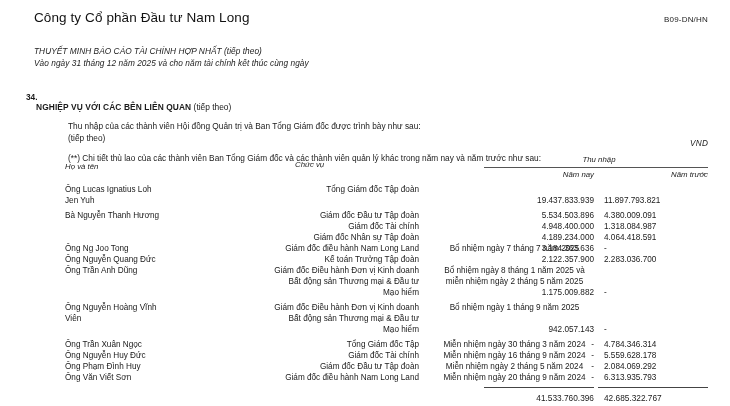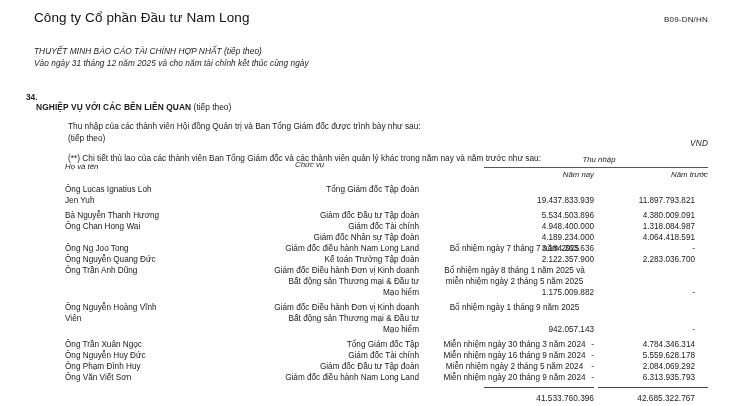--- a/index.html
+++ b/index.html
@@ -53,21 +53,21 @@
 
   .rows { position: relative; }
   .r { position: relative; height: 11px; }
   .c-name { position: absolute; left: 31px;  top: 0; width: 165px; font-size: 8.2px; white-space: nowrap; }
   .c-role { position: absolute; left: 120px; width: 265px; top: 0; text-align: right;
             font-size: 8.2px; white-space: nowrap; }
   .c-note { position: absolute; left: 393px; width: 175px; top: 0; text-align: center;
             font-size: 8.2px; white-space: nowrap; }
   .c-cur  { position: absolute; left: 456px; width: 104px; top: 0; text-align: right;
             font-size: 8.2px; white-space: nowrap; }
-  .c-prev { position: absolute; left: 557px; width: 104px; top: 0; text-align: right;
+  .c-prev { position: absolute; left: 570px; width: 104px; top: 0; 
             font-size: 8.2px; white-space: nowrap; }
 
   .spacer { height: 11px; }
 
   .tot-rule { position: relative; height: 6px; }
   .tot-rule i { position: absolute; top: 3px; height: 1px; background: #444; display: block; }
   .tr-cur  { left: 450px; width: 110px; }
   .tr-prev { left: 564px; width: 110px; }
 
   .totals { position: relative; height: 12px; margin-top: 3px; }
@@ -132,21 +132,20 @@
         </div>
         <div class="spacer" style="height: 4px;"></div>
         <div class="r">
           <div class="c-name">Bà Nguyễn Thanh Hương</div>
           <div class="c-role">Giám đốc Đầu tư Tập đoàn</div>
           <div class="c-note"></div>
           <div class="c-cur">5.534.503.896</div>
           <div class="c-prev">4.380.009.091</div>
         </div>
         <div class="r">
-          <div class="c-name">Ông Chan Hong Wai</div>
           <div class="c-role">Giám đốc Tài chính</div>
           <div class="c-note"></div>
           <div class="c-cur">4.948.400.000</div>
           <div class="c-prev">1.318.084.987</div>
         </div>
         <div class="r">
           <div class="c-role">Giám đốc Nhân sự Tập đoàn</div>
           <div class="c-note"></div>
           <div class="c-cur">4.189.234.000</div>
           <div class="c-prev">4.064.418.591</div>

